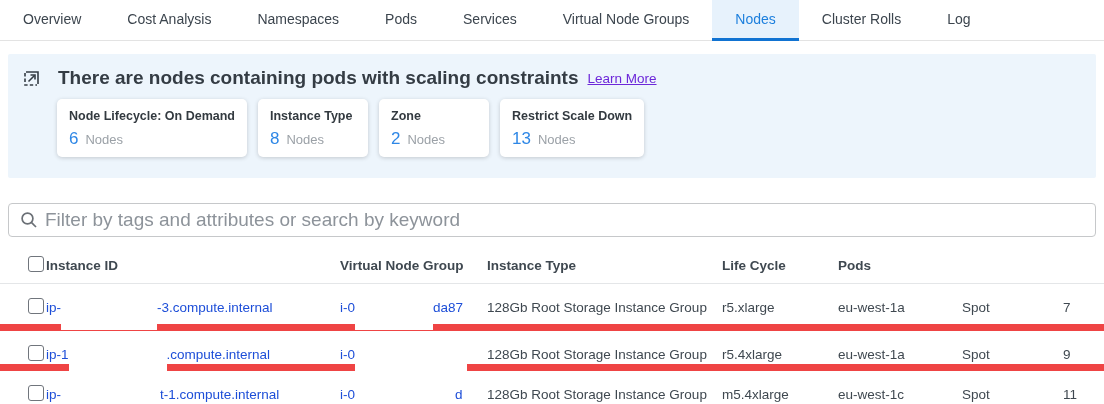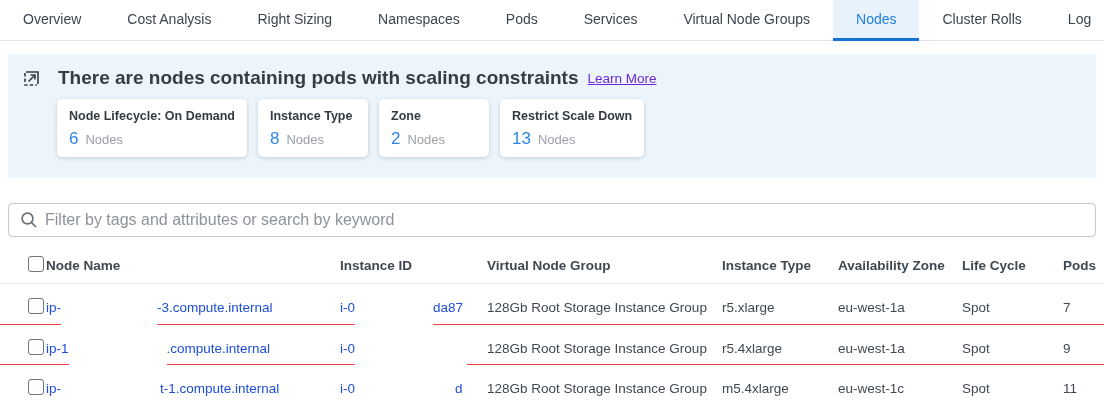--- a/index.html
+++ b/index.html
@@ -24,45 +24,44 @@
     box-shadow:0 1px 4px rgba(0,0,0,0.18); cursor:pointer; }
   .card-title { font-size:12.5px; font-weight:700; color:#333a40; white-space:nowrap; }
   .card-value { margin-top:6px; display:flex; align-items:baseline; }
   .card-num { font-size:17px; color:#2e87e6; }
   .card-unit { margin-left:7px; font-size:13px; color:#9ba1a7; }
 
   
   .search-bar { margin:25px 8px 0 8px; height:34px; border:1px solid #c6c8ca; border-radius:4px;
     display:flex; align-items:center; padding:0 11px; background:#fff; }
   .search-icon { width:18px; height:18px; flex:none; display:inline-flex; }
-  .search-input { flex:1; border:none; outline:none; margin-left:7px; font-size:16px;
+  .search-input { flex:1; border:none; outline:none; margin-left:7px; font-size:19px;
     font-family:"Liberation Sans", sans-serif; color:#0f766e; background:transparent; }
   .search-input::placeholder { color:#8d939a; }
 
   
   .table { margin-top:10px; }
   .trow { display:grid; grid-template-columns:46px 294px 147px 235px 116px 124px 101px 1fr;
     align-items:center; height:40px; }
   .thead { height:37px; border-bottom:1px solid #e4e6e8; font-weight:700; font-size:13px; color:#39424c; }
-  .trow.r2, .trow.r3 { border-top:1px solid #ef4444; }
+  .trow.r2, .trow.r3 { border-top:7px solid #ef4444; }
   .cell { font-size:13.5px; color:#3f4850; white-space:nowrap; }
   .checkbox { width:16px; height:16px; border:1.5px solid #70757c; border-radius:3px;
     margin-left:28px; display:inline-block; background:#fff; cursor:pointer; }
   .cell-link { display:flex; align-items:center; text-decoration:none; color:#1d4ed8;
     font-size:13.5px; cursor:pointer; white-space:nowrap; }
   .redact { display:inline-block; flex:none; height:46px; background:#fff;
     position:relative; z-index:1; }
 </style>
 </head>
 <body>
 
 <div class="tabbar">
   <div class="tab">Overview</div>
   <div class="tab">Cost Analysis</div>
-  <div class="tab">Right Sizing</div>
   <div class="tab">Namespaces</div>
   <div class="tab">Pods</div>
   <div class="tab">Services</div>
   <div class="tab">Virtual Node Groups</div>
   <div class="tab active">Nodes</div>
   <div class="tab">Cluster Rolls</div>
   <div class="tab">Log</div>
 </div>
 
 <div class="banner">
@@ -119,25 +118,23 @@
   </span>
   <input class="search-input" type="text" placeholder="Filter by tags and attributes or search by keyword" style="">
 </div>
 
 <div class="table">
 
   <div class="trow thead">
     <div class="cell">
       <span class="checkbox"></span>
     </div>
-    <div class="cell">Node Name</div>
     <div class="cell">Instance ID</div>
     <div class="cell">Virtual Node Group</div>
     <div class="cell">Instance Type</div>
-    <div class="cell">Availability Zone</div>
     <div class="cell">Life Cycle</div>
     <div class="cell">Pods</div>
   </div>
 
   <div class="trow r1">
     <div class="cell">
       <span class="checkbox"></span>
     </div>
     <div class="cell">
       <a class="cell-link">

